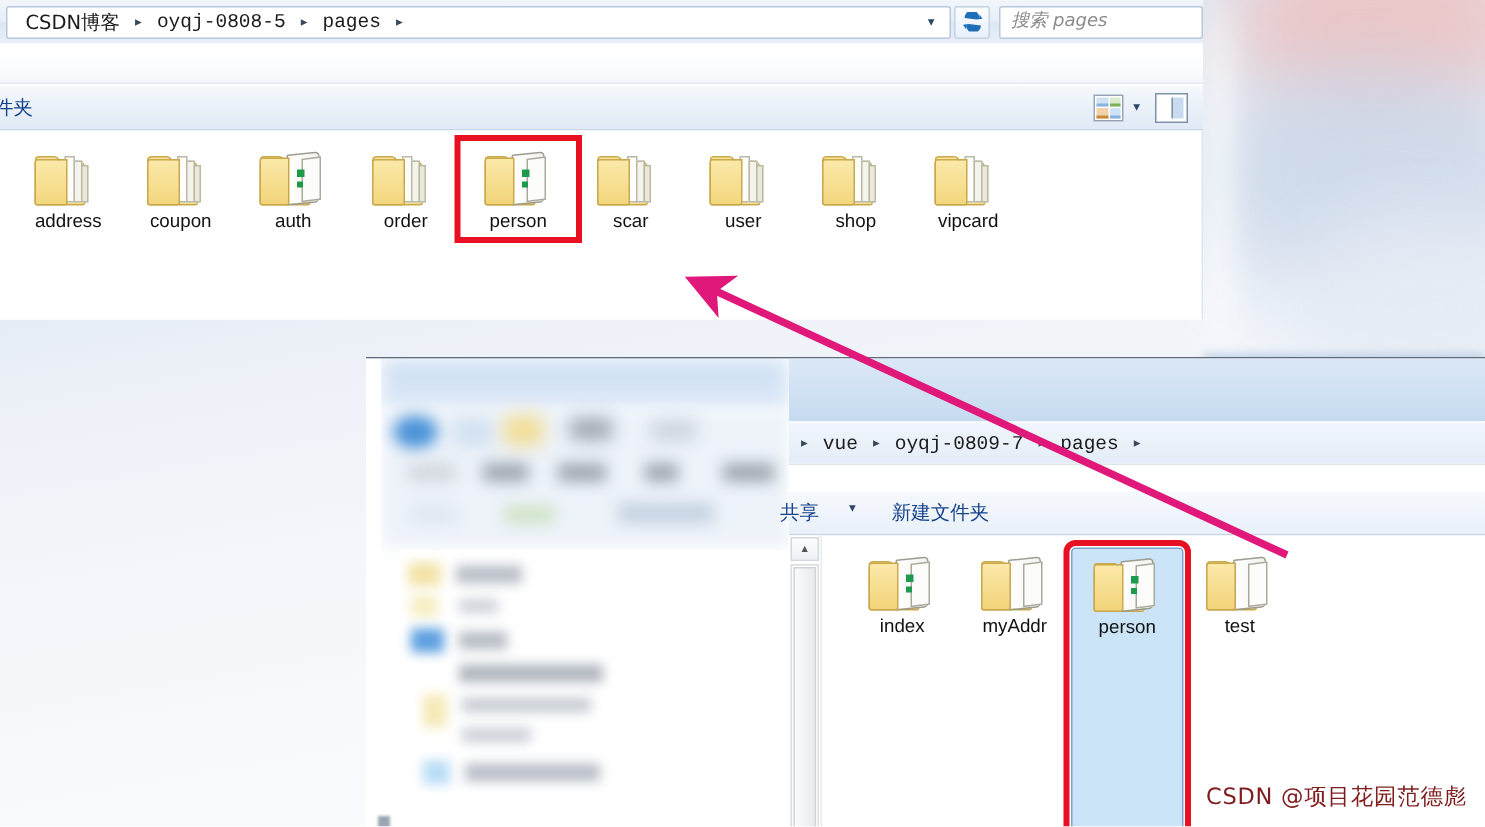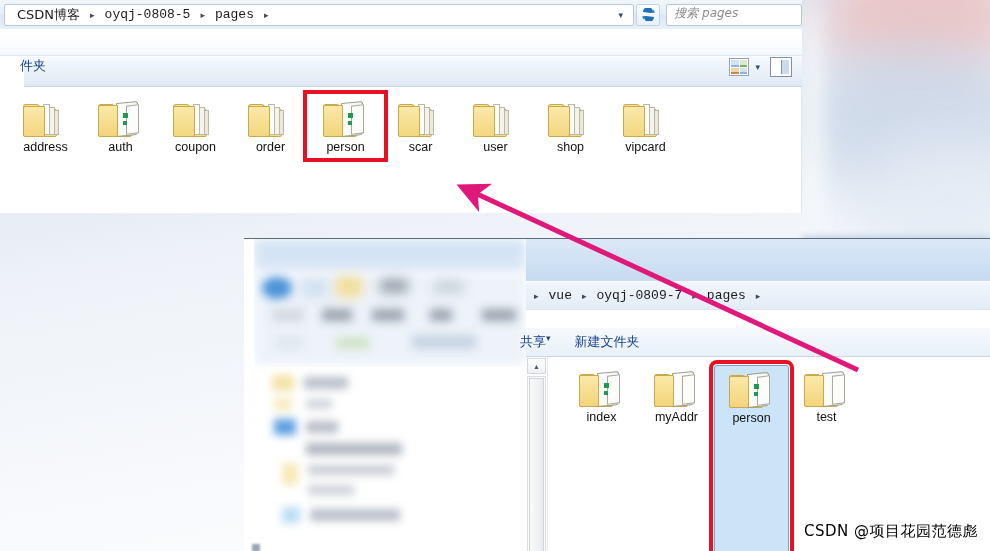--- a/index.html
+++ b/index.html
@@ -80,21 +80,21 @@
   #win1-gap {
     height:26px;
     background: linear-gradient(to bottom,#ffffff 0%, #fbfcfe 60%, #f3f6fb 100%);
     border-bottom:1px solid #e3e9f1;
   }
   #win1-toolbar {
     position:relative; height:31px;
     background: linear-gradient(to bottom,#f6f9fd 0%, #eaf1f9 50%, #dfe9f6 100%);
     border-top:1px solid #ffffff;
     border-bottom:1px solid #c7d5e5;
-    display:flex; align-items:flex-start;margin-left:24px;
+    display:flex; align-items:center;
   }
   .tb-label {
     font-size:13px; color:#15428b; padding-left:0px; margin-left:-4px;
     font-family:"DejaVu Sans", sans-serif;
   }
   .tb-right { margin-left:auto; display:flex; align-items:center; gap:2px; padding-right:10px; }
   .viewicon {
     width:20px; height:18px; position:relative;
     display:grid; grid-template-columns:1fr 1fr; grid-template-rows:1fr 1fr;
     gap:1px; padding:1px;
@@ -248,21 +248,21 @@
   .scroll-thumb {
     position:absolute; left:1px; right:1px; top:1px; height:175px;
     background: linear-gradient(to right,#fafafb,#e9ebee);
     border:1px solid #d0d4d9;
   }
 
   
   #overlay { position:absolute; inset:0; pointer-events:none; }
   #watermark {
     position:absolute; right:12px; bottom:10px;
-    font-size:15px; color:#000000;
+    font-size:15px; color:#7f1d1d;
     font-family:"DejaVu Sans", sans-serif;
     letter-spacing:0.5px;
     margin-left:45px;
   }
 </style>
 </head>
 <body>
 
 <div id="backdrop">
   <div class="blob" style="left:820px;top:-40px;width:200px;height:120px;background:#f4a8a0;opacity:.55;"></div>
@@ -321,42 +321,42 @@
             <div class="tab"></div>
           <div class="p1"></div>
             <div class="p2"></div>
             <div class="p3"></div>
           <div class="front"></div>
         </div>
         <div class="flabel">address</div>
       </div>
 
       <div class="fitem">
+        <div class="folder closed">
+          <div class="back"></div>
+            <div class="tab"></div>
+          <div class="p1"></div>
+            <div class="p2"></div>
+            <div class="p3"></div>
+          <div class="front"></div>
+        </div>
+        <div class="flabel">coupon</div>
+      </div>
+
+      <div class="fitem">
         <div class="folder open">
           <div class="back"></div>
             <div class="tab"></div>
           <div class="leaf"></div>
             <div class="leaf2"></div>
           <div class="dot"></div>
             <div class="dot2"></div>
           <div class="front"></div>
         </div>
         <div class="flabel">auth</div>
-      </div>
-
-      <div class="fitem">
-        <div class="folder closed">
-          <div class="back"></div>
-            <div class="tab"></div>
-          <div class="p1"></div>
-            <div class="p2"></div>
-            <div class="p3"></div>
-          <div class="front"></div>
-        </div>
-        <div class="flabel">coupon</div>
       </div>
 
 
       <div class="fitem">
         <div class="folder closed">
           <div class="back"></div>
             <div class="tab"></div>
           <div class="p1"></div>
             <div class="p2"></div>
             <div class="p3"></div>
@@ -474,21 +474,21 @@
       <span class="crumb-sep">▸</span>
       <span class="crumb">oyqj-0809-7</span>
       <span class="crumb-sep">▸</span>
       <span class="crumb">pages</span>
       <span class="crumb-sep">▸</span>
     </div>
 
     <div id="win2-gap"></div>
 
     <div id="win2-toolbar">
-      <span style="display:flex;align-items:flex-start;gap:0;margin-left:-6px">
+      <span style="display:flex;align-items:flex-start;gap:20px;margin-left:-6px">
         <span class="tb2">共享</span>
         <span style="font-size:9px;color:#2c4a66">▾</span>
       </span>
       <span class="tb2">新建文件夹</span>
     </div>
 
     <div id="win2-content">
       <div class="scroll-col">
         <div class="scroll-up">▲</div>
         <div class="scroll-track">

